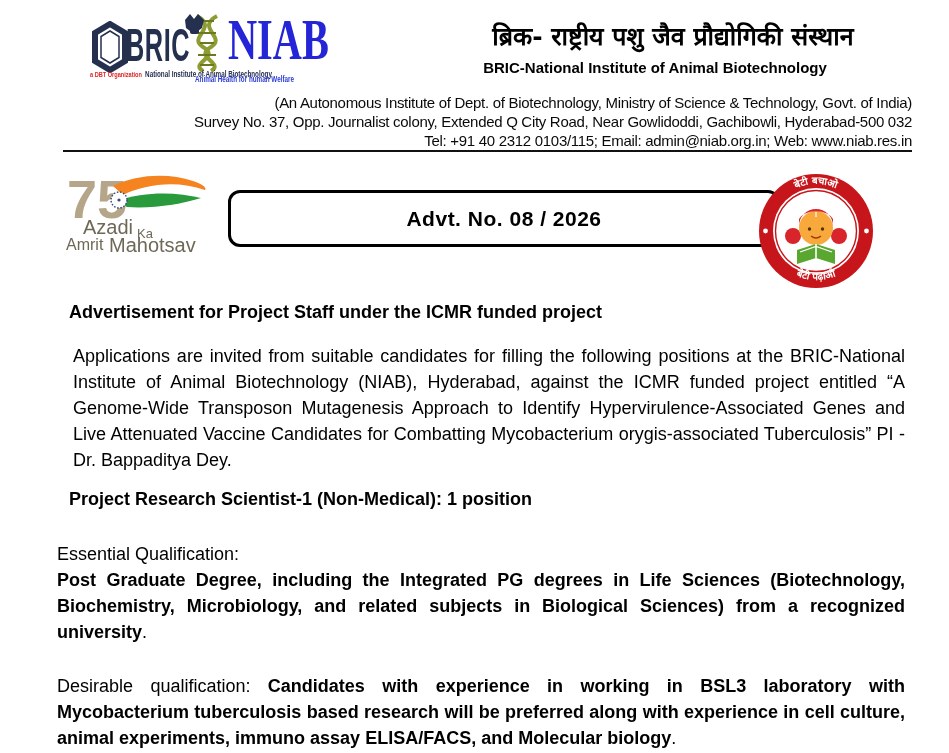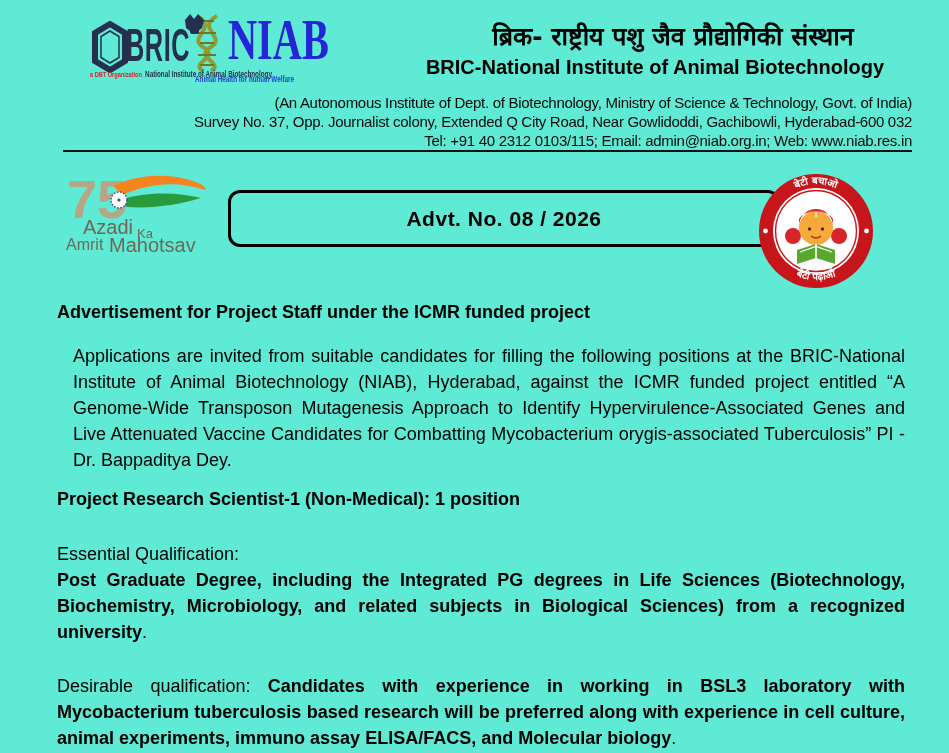--- a/index.html
+++ b/index.html
@@ -1,18 +1,18 @@
 <!DOCTYPE html>
 <html><head>
 <meta charset="utf-8">
 <style>
   * { margin:0; padding:0; box-sizing:border-box; }
   html,body { background:#9a9a9a; }
   .page {
-    position:relative; width:949px; height:753px; background:#5eead4;
+    position:relative; width:949px; height:753px; background:#ffffff;
     overflow:hidden; font-family:"Liberation Sans","DejaVu Sans",sans-serif; color:#000;
   }
 
   
   .hex-icon { position:absolute; left:92px; top:21px; }
   .bric-word {
     position:absolute; left:126px; top:22px; font-size:46px; font-weight:800;
     color:#252f4e; line-height:1; letter-spacing:1px;
     transform:scaleX(0.55); transform-origin:left top; white-space:nowrap;
   }
@@ -32,41 +32,41 @@
     position:absolute; left:195px; top:74px; white-space:nowrap; color:#2a3bd6;
     font-size:9px; font-weight:700; transform:scaleX(0.70); transform-origin:left top;
   }
 
   .head-right { position:absolute; left:379px; top:20px; width:552px; text-align:center; }
   .title-hindi {
     font-family:"DejaVu Sans","Liberation Sans",sans-serif;
     font-size:25px; font-weight:700; line-height:34px; position:relative; left:18px;
     white-space:nowrap;
   }
-  .title-english { font-size:20px; font-weight:700; line-height:27px; white-space:nowrap; }
+  .title-english { font-size:15px; font-weight:700; line-height:27px; white-space:nowrap; }
 
   .address {
     position:absolute; left:60px; top:93px; width:852px; text-align:right;
     font-size:15px; line-height:19px; letter-spacing:-0.3px; color:#0a0a0a;
   }
   .head-rule { position:absolute; left:63px; top:150px; width:849px; height:2px; background:#111; }
 
   
   .azadi-logo { position:absolute; left:65px; top:170px; }
   .advt-box {
     position:absolute; left:228px; top:190px; width:552px; height:57px;
     border:3px solid #000; border-radius:12px; display:flex; align-items:center; justify-content:center;
   }
   .advt-box span { font-size:21px; font-weight:700; letter-spacing:0.5px; }
   .beti-logo { position:absolute; left:757px; top:172px; }
 
   
   .doc-body { position:absolute; left:57px; top:299px; width:848px; font-size:18px; line-height:26px; }
   .doc-body p { text-align:justify; }
-  .p-head { font-weight:700; text-align:left !important; }
+  .p-head { font-weight:700; text-align:left !important;margin-left:12px; }
   .p-intro { margin-top:18px;margin-left:16px; }
   .p-position { margin-top:13px; }
   .p-essential { margin-top:29px; }
   .p-desirable { margin-top:28px; }
   .p-fellowship { margin-top:2px; text-align:left !important; }
   .bold { font-weight:700; }
 </style>
 </head>
 <body>
 
@@ -101,21 +101,21 @@
     <div class="logo-sub2">Animal Health for human Welfare</div>
   </div>
 
   <div class="head-right">
     <div class="title-hindi">ब्रिक- राष्ट्रीय पशु जैव प्रौद्योगिकी संस्थान</div>
     <div class="title-english">BRIC-National Institute of Animal Biotechnology</div>
   </div>
 
   <div class="address">
     <div>(An Autonomous Institute of Dept. of Biotechnology, Ministry of Science &amp; Technology, Govt. of India)</div>
-    <div>Survey No. 37, Opp. Journalist colony, Extended Q City Road, Near Gowlidoddi, Gachibowli, Hyderabad-600 032</div>
+    <div>Survey No. 37, Opp. Journalist colony, Extended Q City Road, Near Gowlidoddi, Gachibowli, Hyderabad-500 032</div>
     <div>Tel: +91 40 2312 0103/115; Email: admin@niab.org.in; Web: www.niab.res.in</div>
   </div>
 
   <div class="head-rule"></div>
 
   <svg class="azadi-logo" width="150" height="85" viewBox="0 0 150 85">
     <text x="2" y="48" font-size="54" font-weight="bold" fill="#b5a68a" font-family="Liberation Sans, sans-serif">75</text>
     <g>
       <path d="M48 16 C72 4 104 3 128 11 C138 14 142 18 140 20 C112 10 80 14 58 25 Z" fill="#f5831f"></path>
       <path d="M52 31 C80 21 112 22 136 28 C118 34 86 39 62 37 Z" fill="#2a9b3c"></path>

